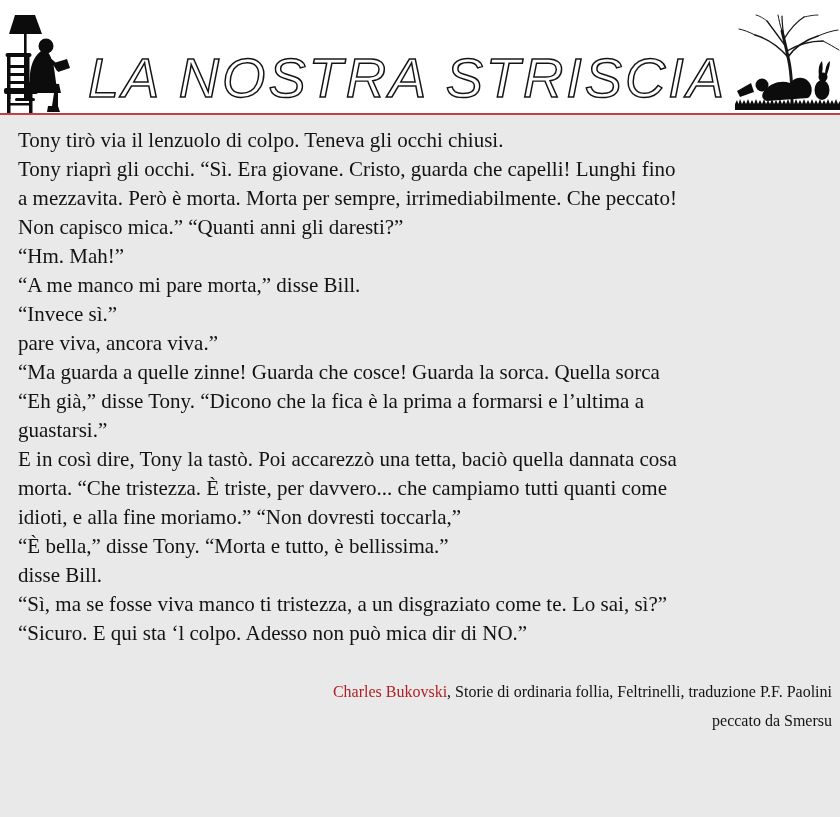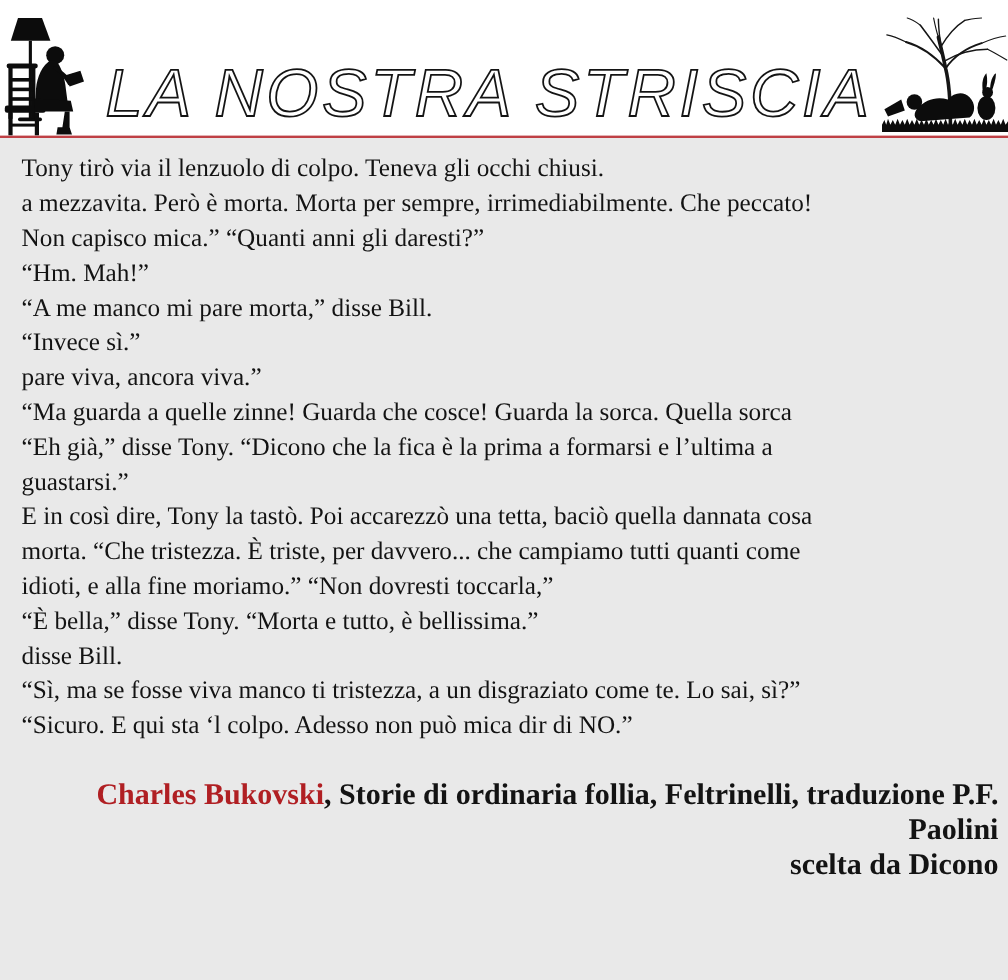--- a/index.html
+++ b/index.html
@@ -40,22 +40,21 @@
     color:var(--ink);
   }
   .story .line{
     line-height:29px;
     white-space:nowrap;
   }
   .attribution{
     margin-top:29px;
     text-align:right;
     line-height:29px;
-    font-size:25px;
-    font-weight:bold;
+    font-size:16px;
   }
   .attribution .author{color:var(--author-red);}
 </style>
 </head>
 <body>
 
 <div class="page">
 
   <header class="masthead">
 
@@ -123,37 +122,38 @@
         </g>
       </svg>
     </span>
 
   </header>
 
   <main class="story-area">
 
     <div class="story">
         <div class="line">Tony tirò via il lenzuolo di colpo. Teneva gli occhi chiusi.</div>
+        <div class="line">Tony riaprì gli occhi. “Sì. Era giovane. Cristo, guarda che capelli! Lunghi fino</div>
         <div class="line">a mezzavita. Però è morta. Morta per sempre, irrimediabilmente. Che peccato!</div>
         <div class="line">Non capisco mica.” “Quanti anni gli daresti?”</div>
         <div class="line">“Hm. Mah!”</div>
         <div class="line">“A me manco mi pare morta,” disse Bill.</div>
         <div class="line">“Invece sì.”</div>
         <div class="line">pare viva, ancora viva.”</div>
         <div class="line">“Ma guarda a quelle zinne! Guarda che cosce! Guarda la sorca. Quella sorca</div>
         <div class="line">“Eh già,” disse Tony. “Dicono che la fica è la prima a formarsi e l’ultima a</div>
         <div class="line">guastarsi.”</div>
         <div class="line">E in così dire, Tony la tastò. Poi accarezzò una tetta, baciò quella dannata cosa</div>
         <div class="line">morta. “Che tristezza. È triste, per davvero... che campiamo tutti quanti come</div>
         <div class="line">idioti, e alla fine moriamo.” “Non dovresti toccarla,”</div>
         <div class="line">“È bella,” disse Tony. “Morta e tutto, è bellissima.”</div>
         <div class="line">disse Bill.</div>
         <div class="line">“Sì, ma se fosse viva manco ti tristezza, a un disgraziato come te. Lo sai, sì?”</div>
         <div class="line">“Sicuro. E qui sta ‘l colpo. Adesso non può mica dir di NO.”</div>
       </div>
 
     <div class="attribution">
       <div><span class="author">Charles Bukovski</span><span>, Storie di ordinaria follia, Feltrinelli, traduzione P.F. Paolini</span></div>
-      <div>scelta da Dicono</div>
+      <div>peccato da Smersu</div>
     </div>
 
   </main>
 </div>
 
 </body></html>

